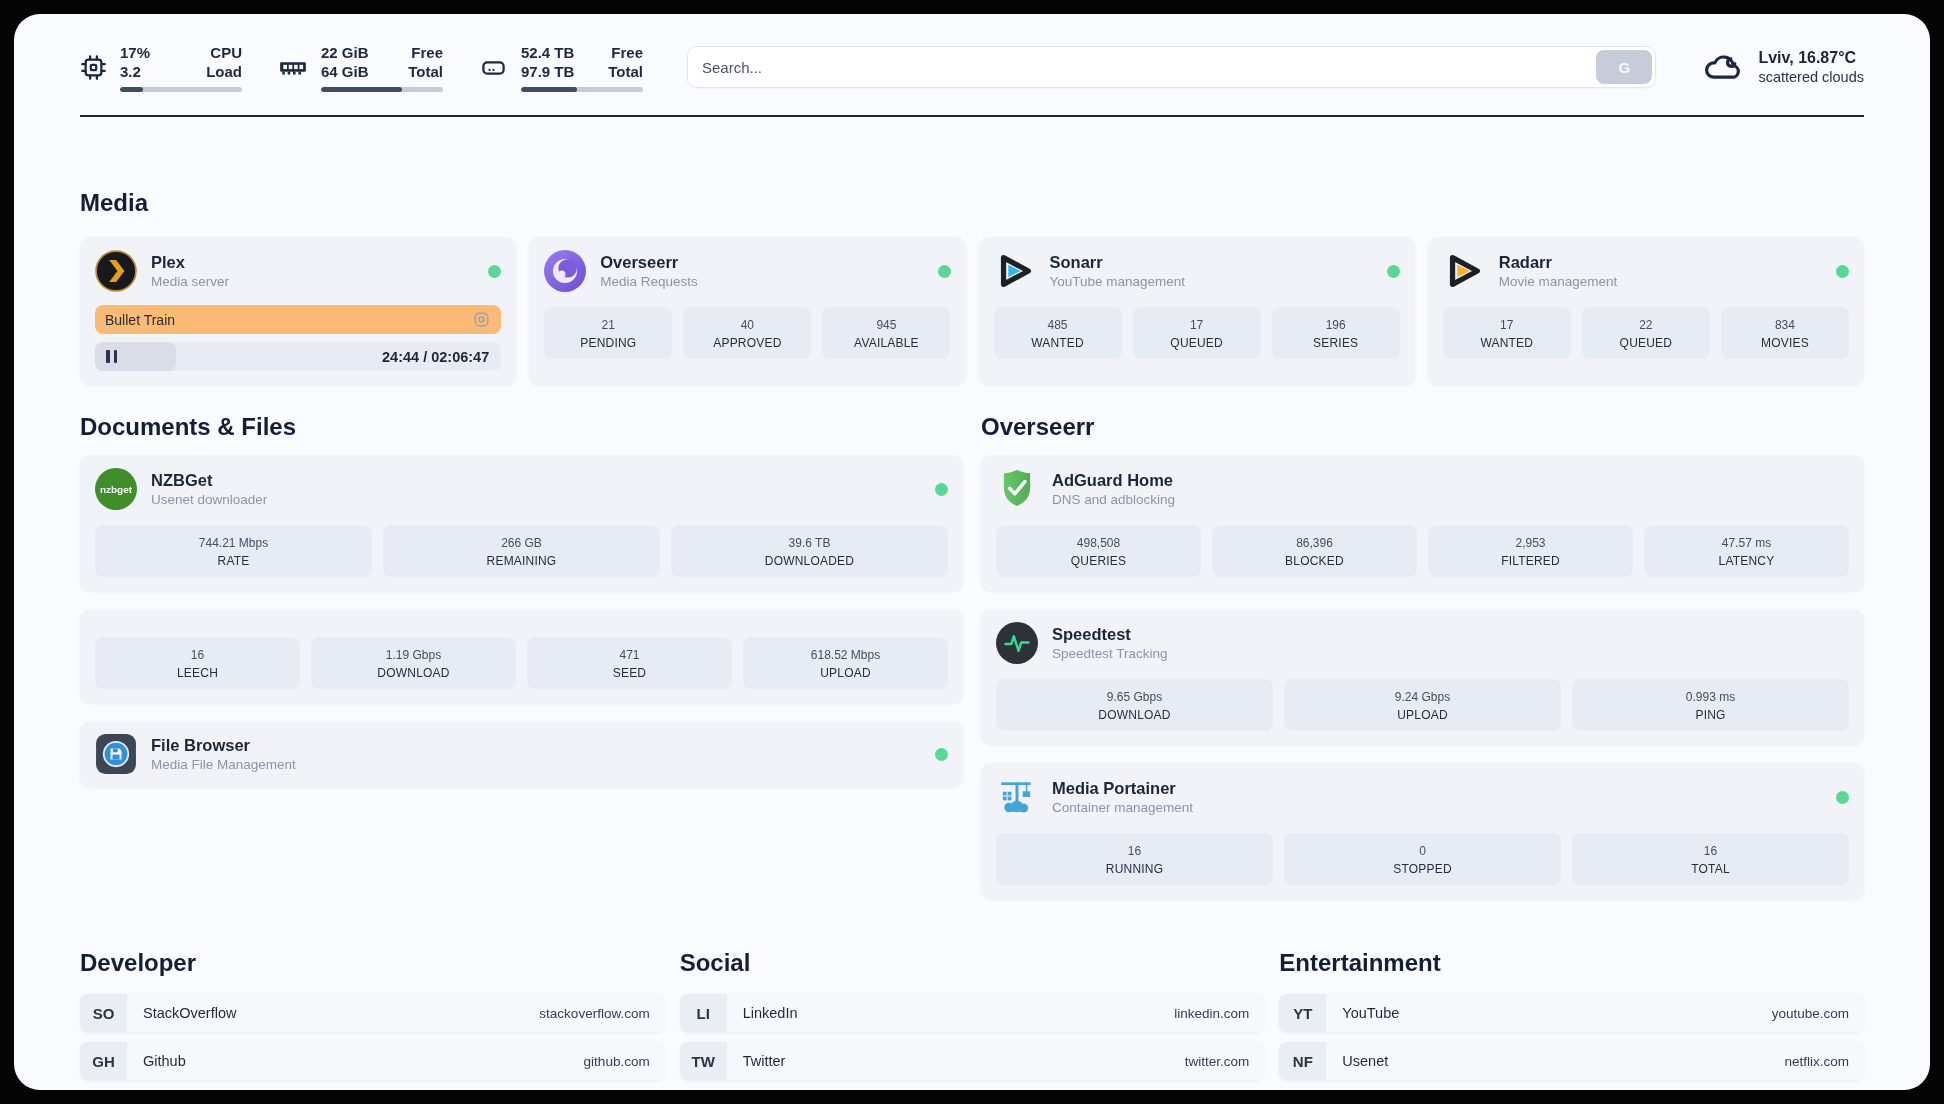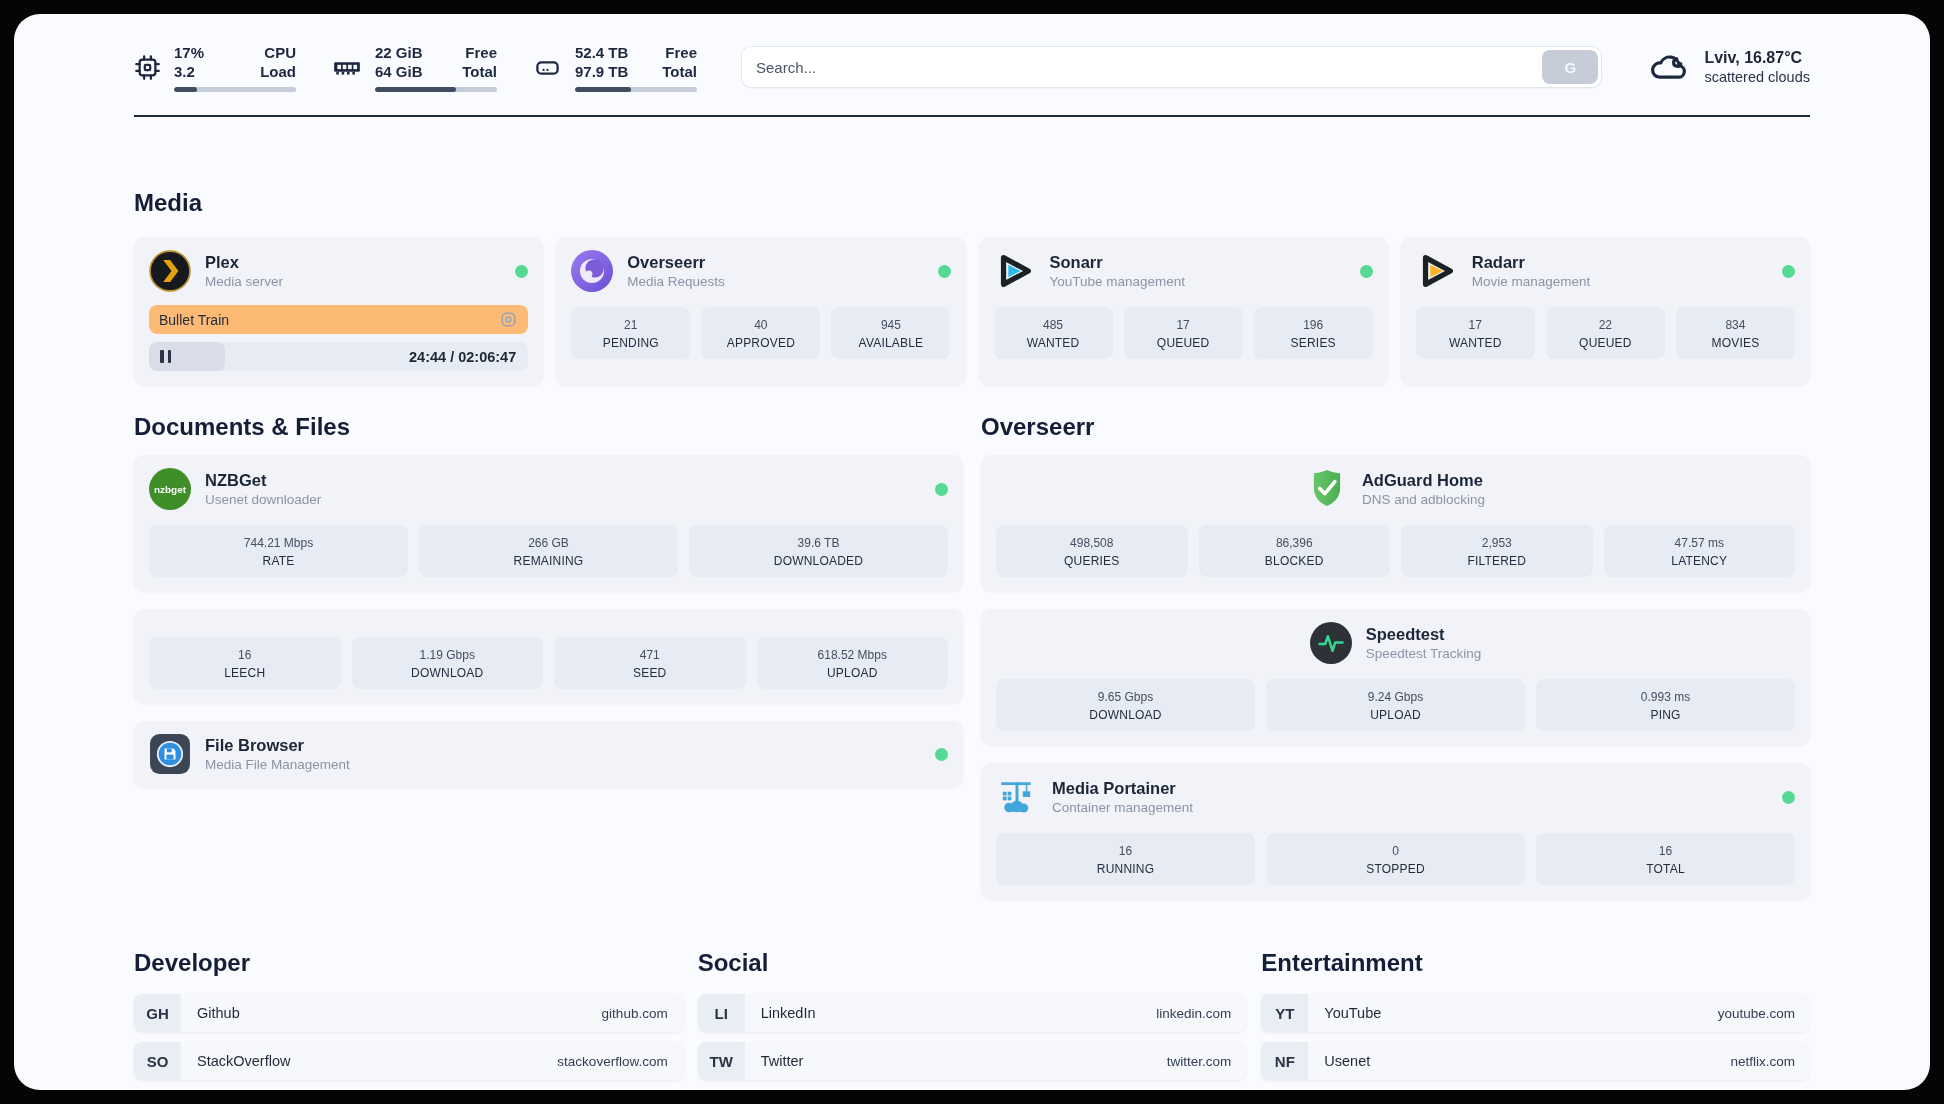--- a/index.html
+++ b/index.html
@@ -1,18 +1,18 @@
 <!DOCTYPE html>
 <html><head>
 <meta charset="utf-8">
 <style>
   * { margin:0; padding:0; box-sizing:border-box; }
   html,body { width:1944px; height:1104px; background:#050505; font-family:"Liberation Sans", sans-serif; overflow:hidden; }
   .page { position:absolute; left:14px; top:14px; width:1916px; height:1076px; background:#fafbfe; border-radius:26px; overflow:hidden; }
-  .content { padding:0 120px; }
+  .content { padding:0 66px; }
 
   
   .topbar { display:flex; align-items:center; margin-top:22px; height:62px; }
   .metrics { display:flex; gap:36px; align-items:center; }
   .metric { display:flex; align-items:center; gap:13px; }
   .metric svg { display:block; }
   .metric-body { display:flex; flex-direction:column; }
   .metric-row { display:flex; justify-content:space-between; gap:26px; width:122px; }
   .metric-val { font-size:15px; font-weight:600; color:#1d2840; line-height:19px; }
   .metric-lbl { font-size:15px; font-weight:600; color:#1d2840; line-height:19px; text-align:right; }
@@ -29,21 +29,21 @@
   .weather-sub { font-size:14.5px; color:#2a3447; line-height:19px; }
 
   .separator { margin-top:17px; border-top:2px solid #202a3b; }
 
   
   .section-title { font-size:24px; font-weight:600; color:#141e38; }
   .media-title { margin-top:72px; }
   .media-row { margin-top:20px; display:grid; grid-template-columns:repeat(4,1fr); gap:13px; }
 
   .card { background:#f1f3f8; border-radius:10px; padding:13px 15px 14px 15px; box-shadow:0 1px 3px rgba(25,35,60,.06); }
-  .card-head { display:flex; align-items:center; gap:14px;justify-content:center; }
+  .card-head { display:flex; align-items:center; gap:14px; }
   .app-icon { width:42px; height:42px; flex:0 0 42px; }
   .card-titles { display:flex; flex-direction:column; gap:2px; }
   .card-title { font-size:16.5px; font-weight:600; color:#1b2639; }
   .card-sub { font-size:13.5px; color:#8b94a7; }
   .status-dot { width:13px; height:13px; border-radius:50%; background:#56d993; margin-left:auto; align-self:center; }
 
   .tiles { display:flex; gap:11px; margin-top:15px; }
   .tile { flex:1; background:#e7ebf3; border-radius:8px; text-align:center; padding:8px 4px 7px 4px; }
   .tile-value { font-size:12px; color:#434e63; line-height:20px; }
   .tile-label { font-size:12px; font-weight:400; color:#242e42; line-height:17px; letter-spacing:.2px; }
@@ -504,28 +504,28 @@
         </div>
       </div>
     </div>
 
     <div class="links-area">
 
       <div>
         <div class="section-title">Developer</div>
         <div class="link-stack">
           <div class="link-row">
+            <span class="link-badge">SO</span>
+            <span class="link-name">StackOverflow</span>
+            <span class="link-url">stackoverflow.com</span>
+          </div>
+          <div class="link-row">
             <span class="link-badge">GH</span>
             <span class="link-name">Github</span>
             <span class="link-url">github.com</span>
-          </div>
-          <div class="link-row">
-            <span class="link-badge">SO</span>
-            <span class="link-name">StackOverflow</span>
-            <span class="link-url">stackoverflow.com</span>
           </div>
 
         </div>
       </div>
 
       <div>
         <div class="section-title">Social</div>
         <div class="link-stack">
           <div class="link-row">
             <span class="link-badge">LI</span>

